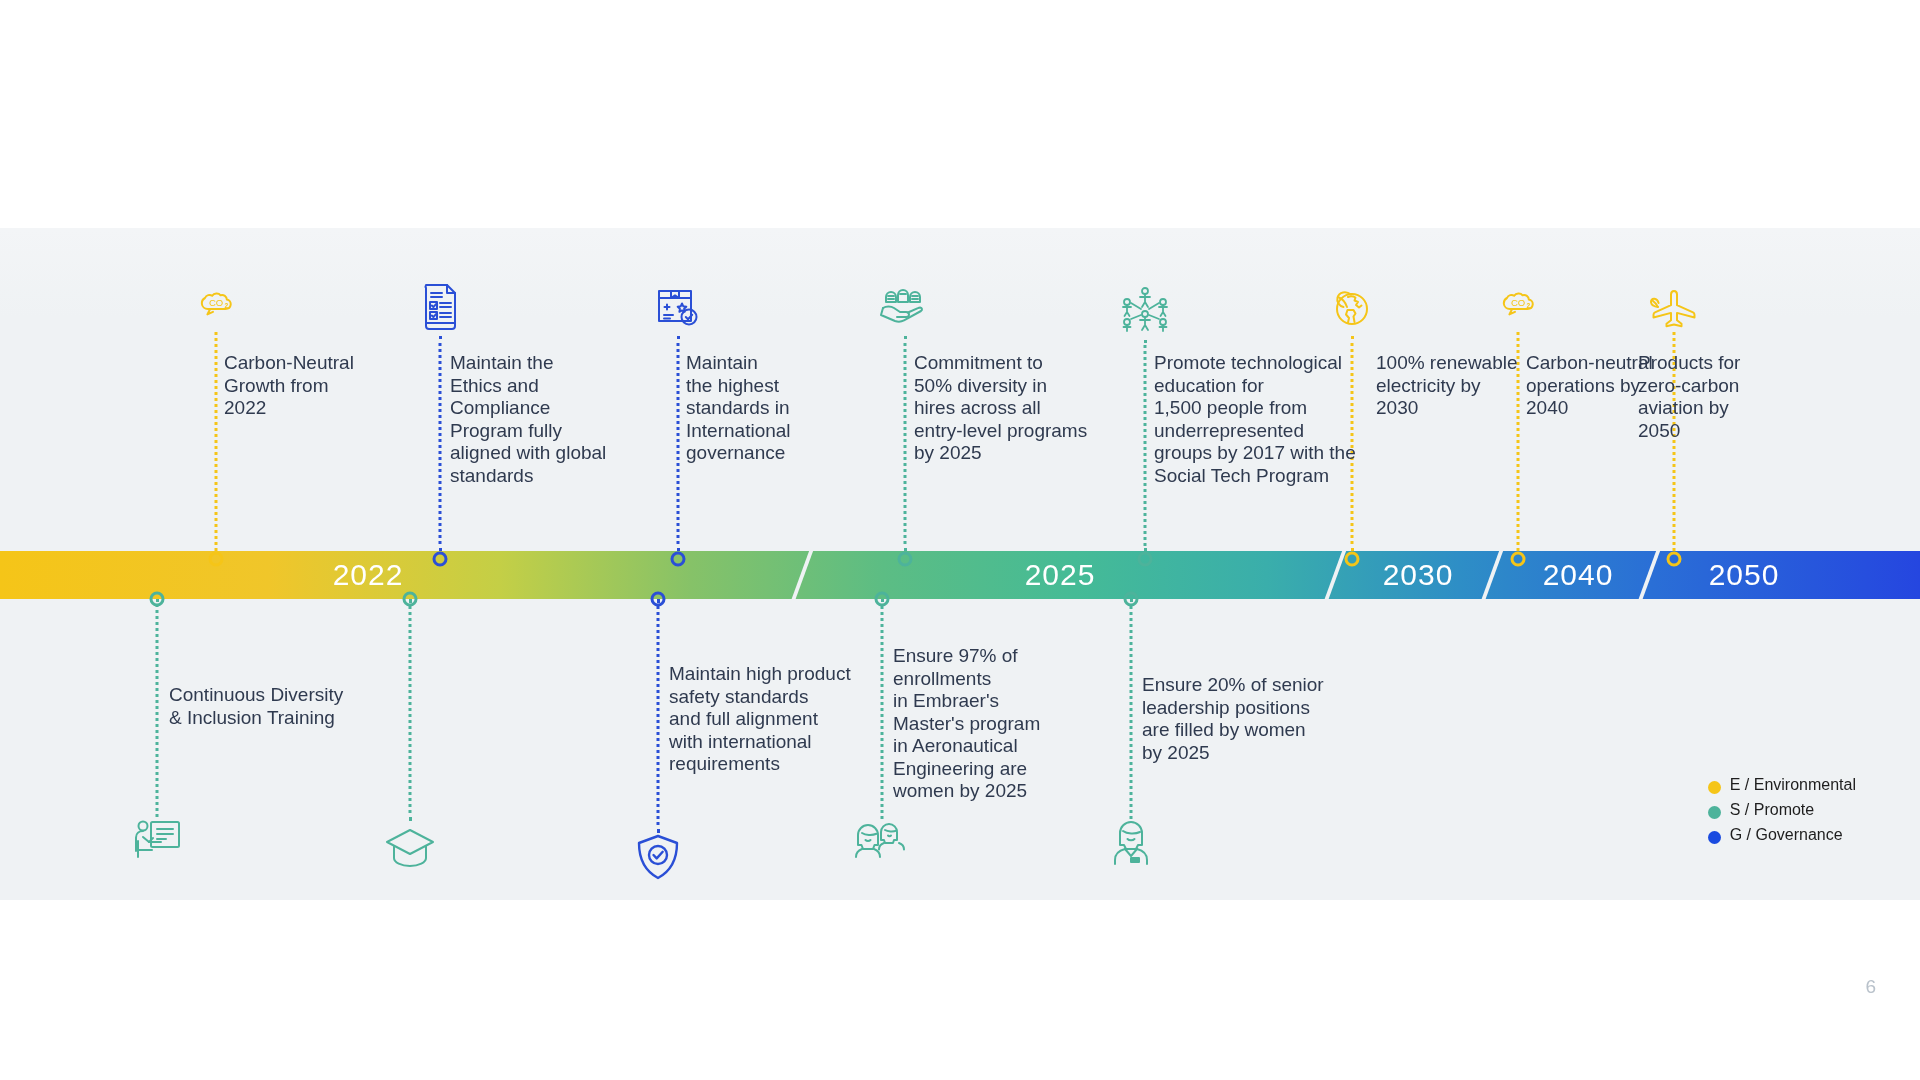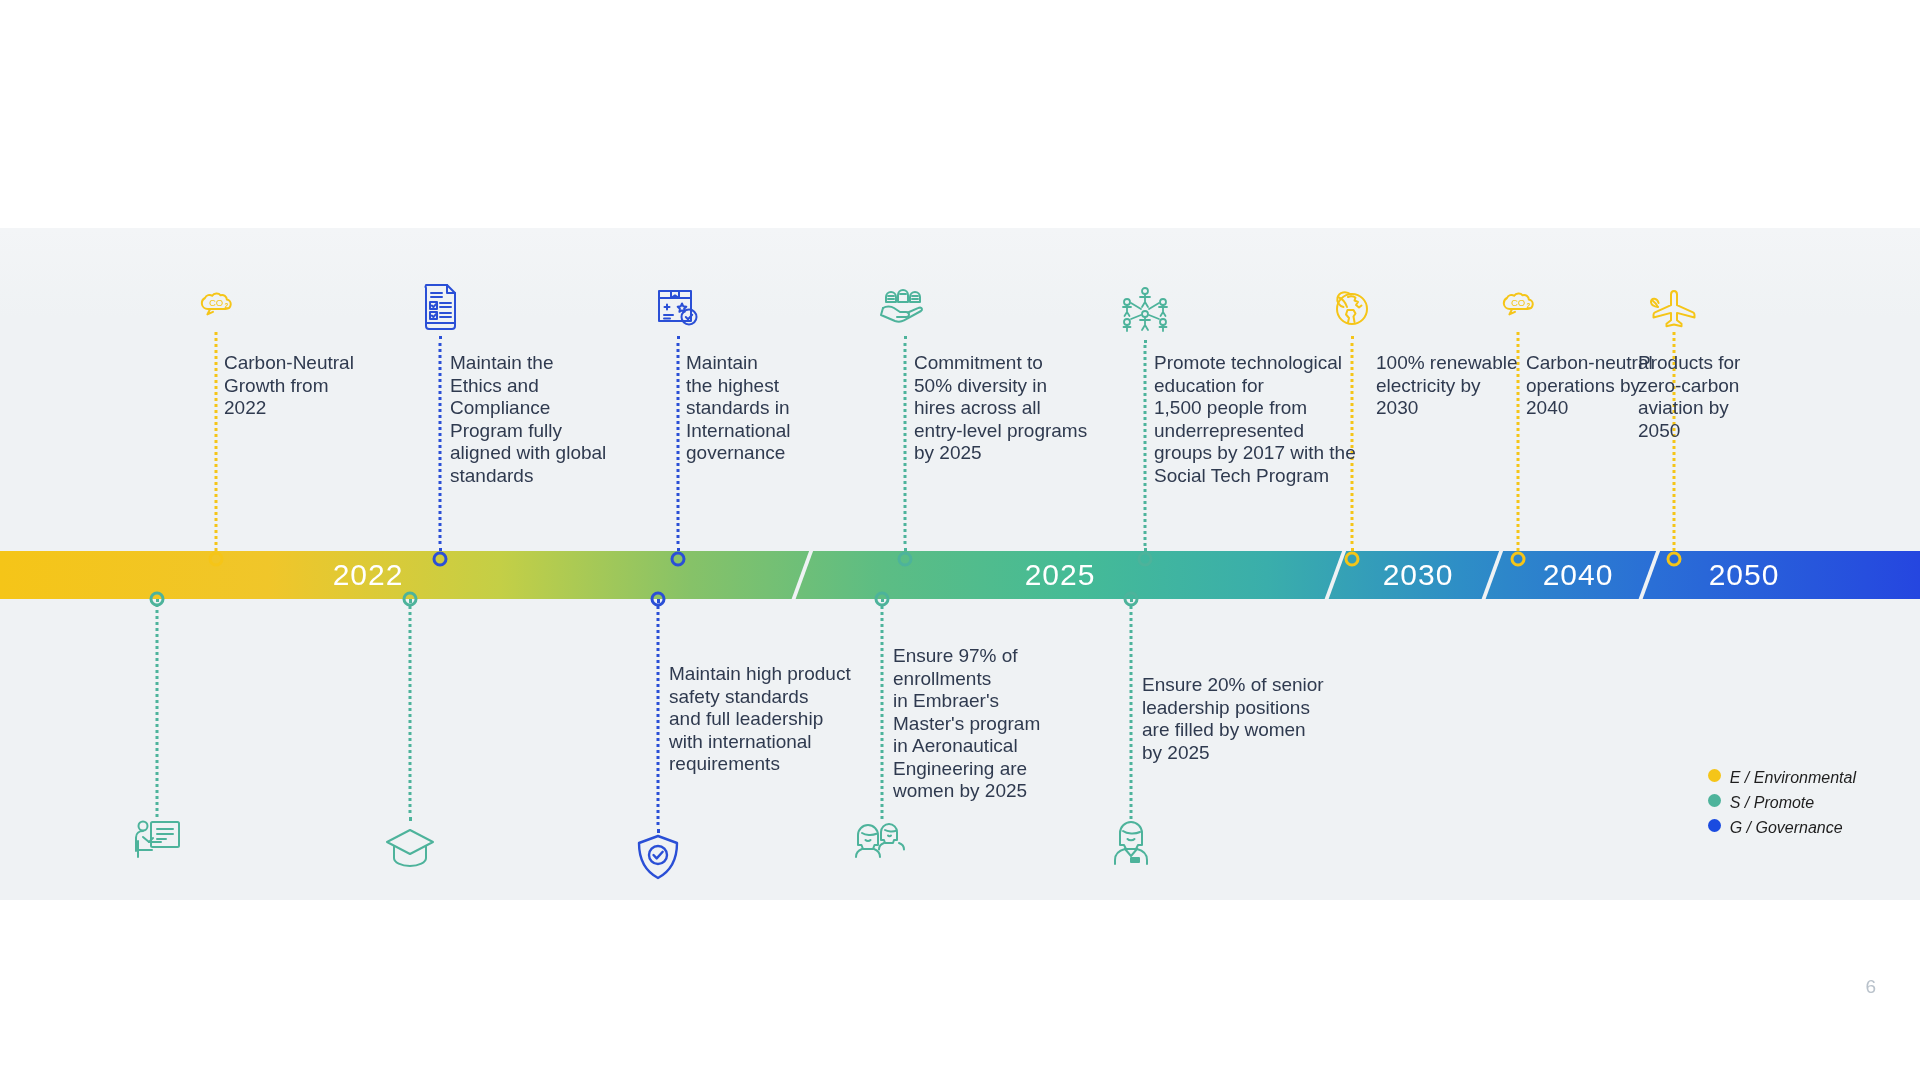--- a/index.html
+++ b/index.html
@@ -106,23 +106,22 @@
 
   
   .legend {
     position: absolute;
     right: 54px; bottom: 230px;
     background: #eff2f4;
     padding: 4px 10px 6px 6px;
   }
   .legend-row {
     display: flex;
-    align-items: flex-start;
+    align-items: flex-end;
     height: 25px;
-    font-style: italic;
   }
   .legend-swatch {
     width: 13px; height: 13px;
     border-radius: 50%;
     margin-right: 9px;
     flex: 0 0 auto;
   }
   .legend-text {
     color: #1e1e1e;
     font-size: 16px;
@@ -368,23 +367,25 @@
 electricity by
 2030</div>
   <div class="note" style="left:1526px; top:352px; width:180px;">Carbon-neutral
 operations by
 2040</div>
   <div class="note" style="left:1638px; top:352px; width:170px;">Products for
 zero-carbon
 aviation by
 2050</div>
 
+  <div class="note" style="left:169px; top:684px; width:200px;">Continuous Diversity
+&amp; Inclusion Training</div>
   <div class="note" style="left:669px; top:663px; width:210px;">Maintain high product
 safety standards
-and full leadership
+and full alignment
 with international
 requirements</div>
   <div class="note" style="left:893px; top:645px; width:200px;">Ensure 97% of
 enrollments
 in Embraer's
 Master's program
 in Aeronautical
 Engineering are
 women by 2025</div>
   <div class="note" style="left:1142px; top:666px; width:200px;margin-top:8px;">Ensure 20% of senior

